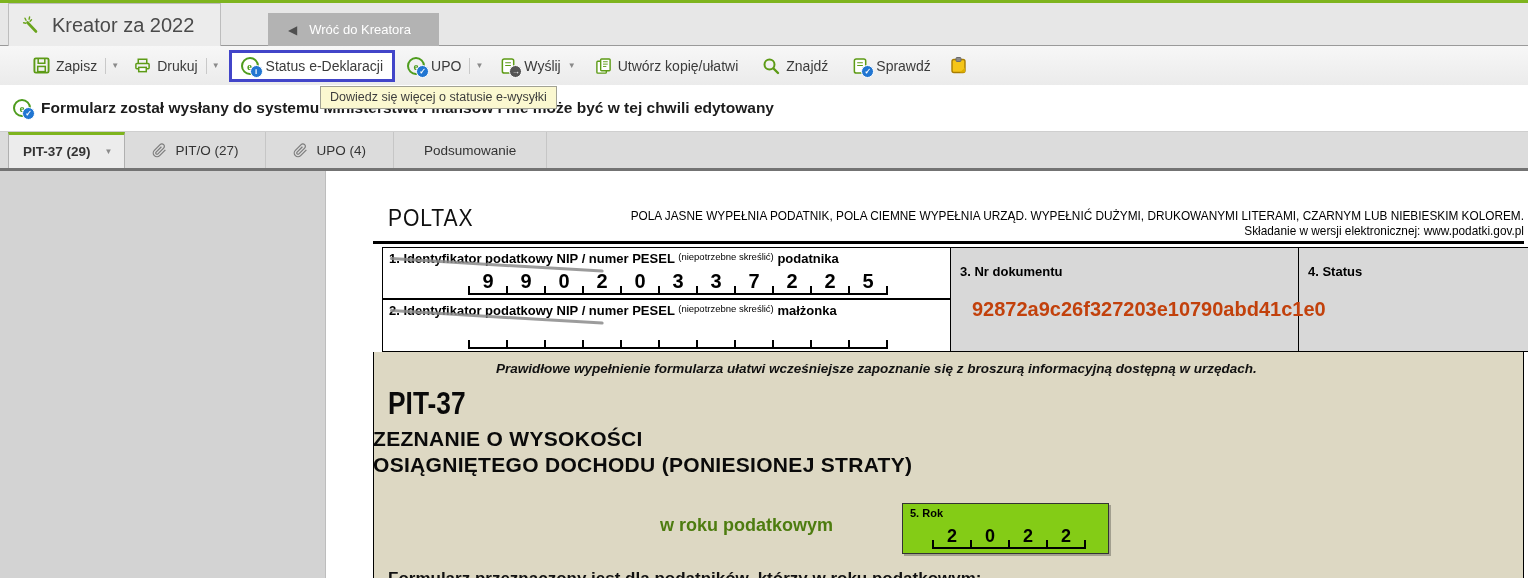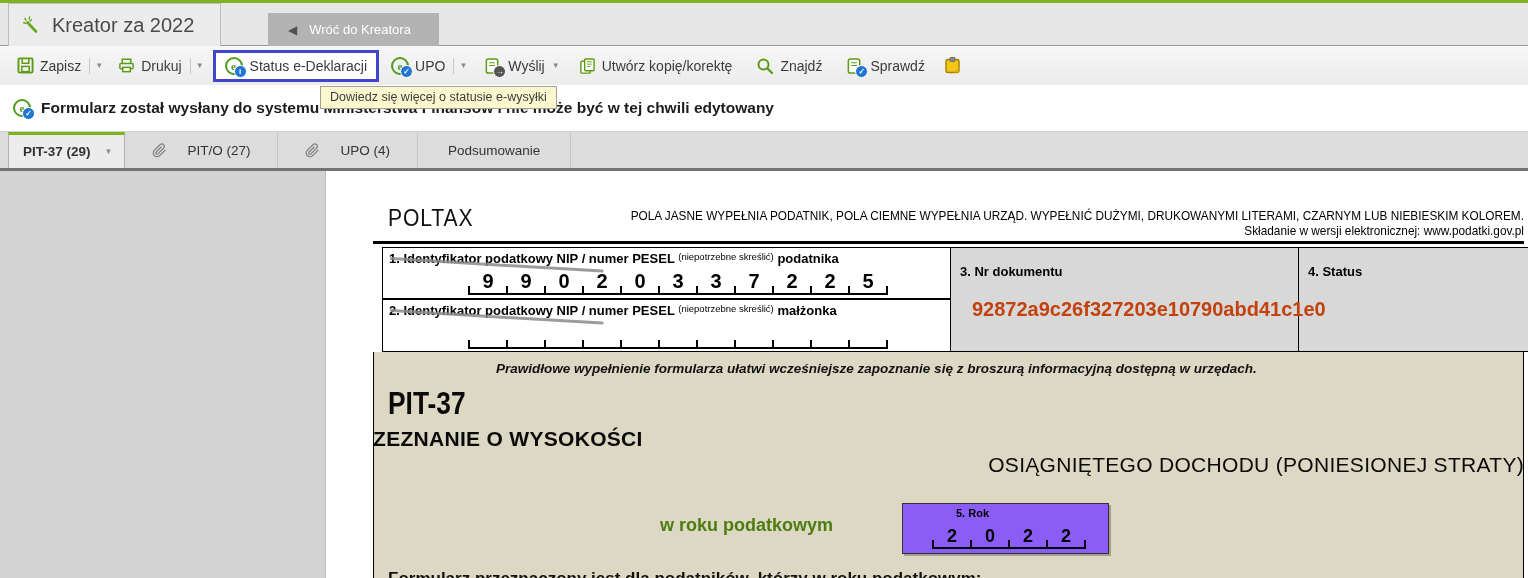--- a/index.html
+++ b/index.html
@@ -15,21 +15,21 @@
   .tab-kreator{position:absolute;left:8px;top:0;height:43px;display:flex;align-items:center;gap:11px;
                padding:0 26px 0 13px;background:#ececec;border:1px solid #bdbdbd;border-bottom:none;
                box-sizing:border-box;font-size:20px;color:#4a4a4a;cursor:default;}
   .tab-back{position:absolute;left:268px;top:10px;height:33px;display:flex;align-items:center;gap:12px;
             padding:0 28px 0 20px;background:#b3b3b3;color:#fff;font-size:13px;}
   .back-arrow{color:#4f4f4f;font-size:12px;}
 
   
   .toolbar{position:absolute;left:0;top:46px;width:100%;height:39px;
            background:linear-gradient(#f7f7f7,#ebebeb);display:flex;align-items:center;
-           padding-left:12px;box-sizing:border-box;}
+           padding-left:28px;box-sizing:border-box;}
   .tbtn{display:flex;align-items:center;gap:6px;font-size:14px;color:#3b3b3b;padding:0 5px;cursor:default;}
   .sep{width:1px;height:16px;background:#c9c9c9;margin:0 3px;}
   .dd{font-size:8px;color:#8a8a8a;padding:0 2px;}
   .status-btn{display:flex;align-items:center;gap:7px;background:#fff;border:3px solid #4245c9;
               padding:4px 9px;margin:0 7px;font-size:14px;color:#3b3b3b;}
   .icon-svg{display:inline-block;line-height:0;}
 
   
   .eicon{position:relative;display:inline-block;width:18px;height:18px;}
   .ering{position:absolute;inset:0;border:2px solid #4e9c1d;border-radius:50%;box-sizing:border-box;
@@ -51,21 +51,21 @@
 
   
   .statusrow{position:absolute;left:0;top:85px;width:100%;height:46px;background:#fff;display:flex;
              align-items:center;gap:10px;padding-left:13px;box-sizing:border-box;
              font-size:15.5px;font-weight:bold;color:#1c1c1c;z-index:5;}
 
   
   .tabstrip2{position:absolute;left:0;top:131px;width:100%;height:40px;background:#dcdcdc;
              border-top:1px solid #cfcfcf;border-bottom:3px solid #737373;box-sizing:border-box;
              display:flex;align-items:stretch;z-index:4;}
-  .tab2{display:flex;align-items:center;gap:20px;padding:0 27px;font-size:13.5px;color:#333;
+  .tab2{display:flex;align-items:center;gap:8px;padding:0 27px;font-size:13.5px;color:#333;
         border-right:1px solid #c6c6c6;cursor:default;}
   .tab2.active{background:#ececec;border:1px solid #b0b0b0;border-bottom:none;
                border-top:3px solid #7eb41e;font-weight:bold;margin-left:8px;padding:0 10px 0 14px;gap:12px;}
   .tab2.noicon{padding:0 30px;}
 
   
   .leftpanel{position:absolute;left:0;top:171px;width:326px;height:407px;background:#d3d3d3;
              border-right:1px solid #bdbdbd;box-sizing:border-box;}
   .formbg{position:absolute;left:327px;top:171px;width:1201px;height:407px;background:#fff;}
 
@@ -100,25 +100,25 @@
   .col3{flex:1;background:#d8d8d8;}
 
   
   .beige{position:absolute;left:373px;top:352px;width:1151px;height:226px;background:#ddd8c3;
          border-left:1px solid #000;border-right:1px solid #000;box-sizing:border-box;}
   .notice{position:absolute;left:496px;top:361px;font-size:13.5px;font-style:italic;font-weight:bold;color:#111;}
   .formid{position:absolute;left:388px;top:386px;font-size:31px;font-weight:bold;color:#0a0a0a;
           transform:scaleX(.85);transform-origin:left top;}
   .title1{position:absolute;left:373px;top:427px;width:1151px;text-align:left;font-size:21px;
           font-weight:bold;color:#0a0a0a;letter-spacing:.3px;}
-  .title2{position:absolute;left:373px;top:453px;width:1151px;text-align:right;font-size:21px;
-          font-weight:normal;color:#0a0a0a;letter-spacing:.3px;}
+  .title2{position:absolute;left:373px;top:453px;width:1151px;text-align:left;font-size:21px;
+          font-weight:bold;color:#0a0a0a;letter-spacing:.3px;}
   .yearprefix{position:absolute;left:660px;top:515px;font-size:18px;font-weight:bold;color:#4d7c0f;}
-  .rokbox{position:absolute;left:902px;top:503px;width:207px;height:51px;background:#8b5cf6;
-          border:1px solid #333;box-shadow:2px 2px 0 rgba(90,90,80,.45);box-sizing:border-box;padding-left:46px;}
+  .rokbox{position:absolute;left:902px;top:503px;width:207px;height:51px;background:#84cc16;
+          border:1px solid #333;box-shadow:2px 2px 0 rgba(90,90,80,.45);box-sizing:border-box;}
   .roklabel{padding:3px 7px;font-size:11px;font-weight:bold;color:#000;}
   .rokcomb{position:absolute;left:30px;top:21px;display:flex;}
   .rokcomb .ccell{width:38px;height:24px;font-size:18px;line-height:22px;}
   .clipped{position:absolute;left:388px;top:569px;font-size:17px;font-weight:bold;color:#111;white-space:nowrap;}
 </style>
 </head>
 <body>
 
 <div class="screen">
 
@@ -199,21 +199,21 @@
     <span class="dd">▼</span>
 
     <div class="tbtn" style="margin-left:12px">
       <span class="icon-svg">
         <svg width="17" height="18" viewBox="0 0 18 18">
           <rect x="2" y="4" width="10" height="12.5" rx="1" fill="#fff" stroke="#5d9b16" stroke-width="1.5"></rect>
           <rect x="6" y="1.5" width="10" height="12.5" rx="1" fill="#fff" stroke="#5d9b16" stroke-width="1.5"></rect>
           <path d="M8.5 4.5h5M8.5 7h5M8.5 9.5h3.5" stroke="#5d9b16" stroke-width="1"></path>
         </svg>
       </span>
-      <span>Utwórz kopię/korektę</span>
+      <span>Utwórz kopię/ułatwi</span>
     </div>
 
     <div class="tbtn" style="margin-left:14px">
       <span class="icon-svg">
         <svg width="18" height="18" viewBox="0 0 18 18">
           <circle cx="7.5" cy="7.5" r="5" fill="none" stroke="#5d9b16" stroke-width="2"></circle>
           <line x1="11.5" y1="11.5" x2="16" y2="16" stroke="#5d9b16" stroke-width="2.4" stroke-linecap="round"></line>
         </svg>
       </span>
       <span>Znajdź</span>

